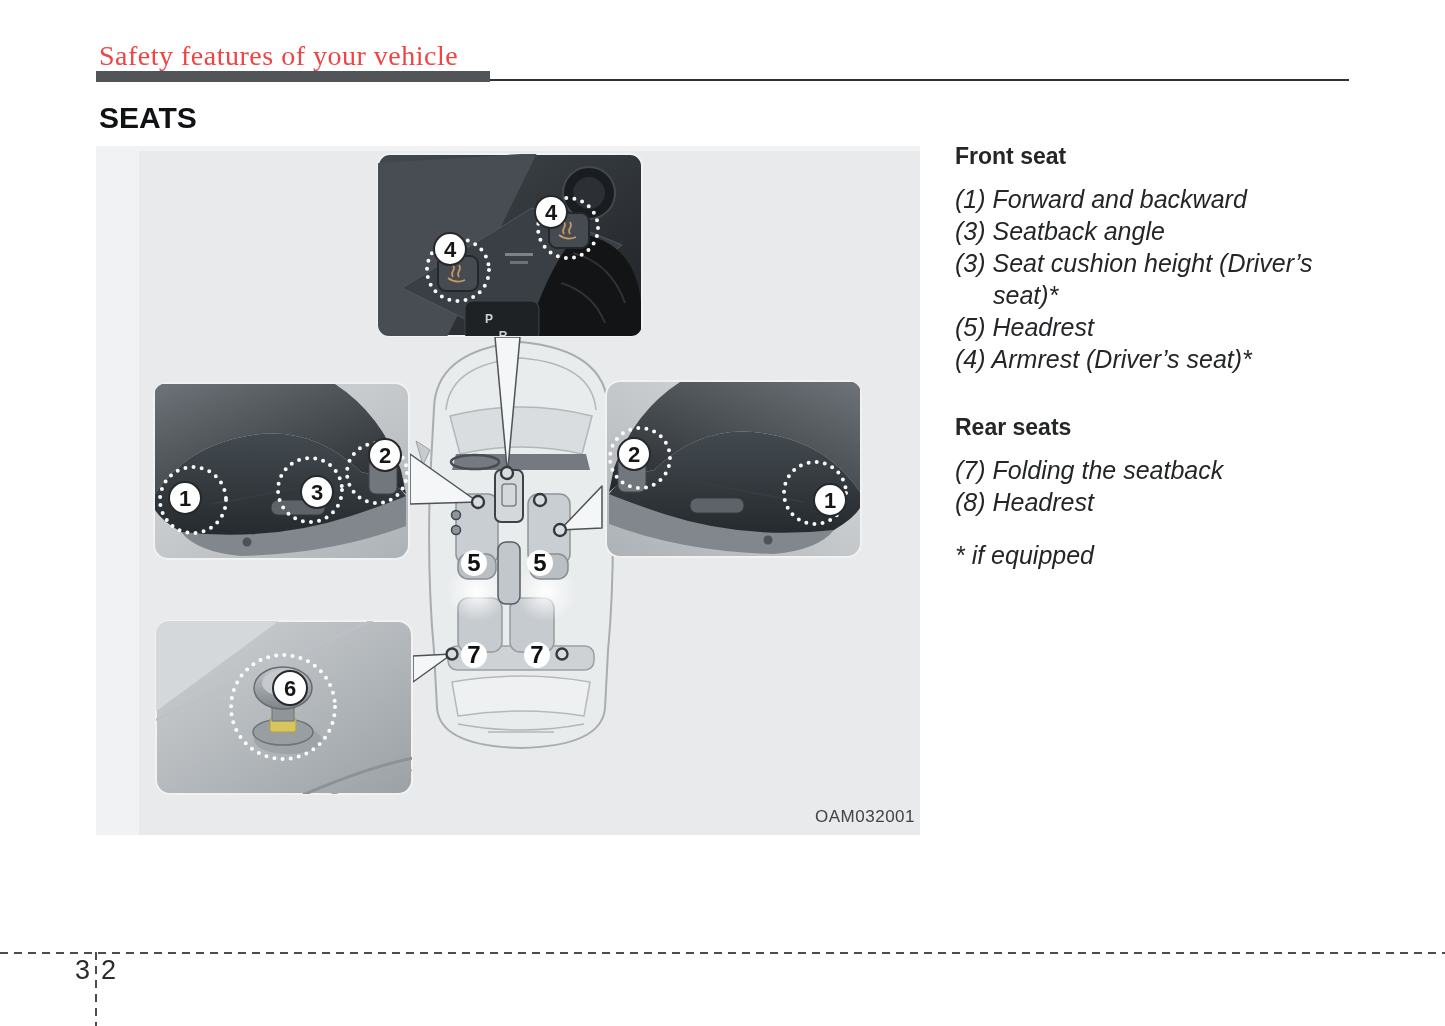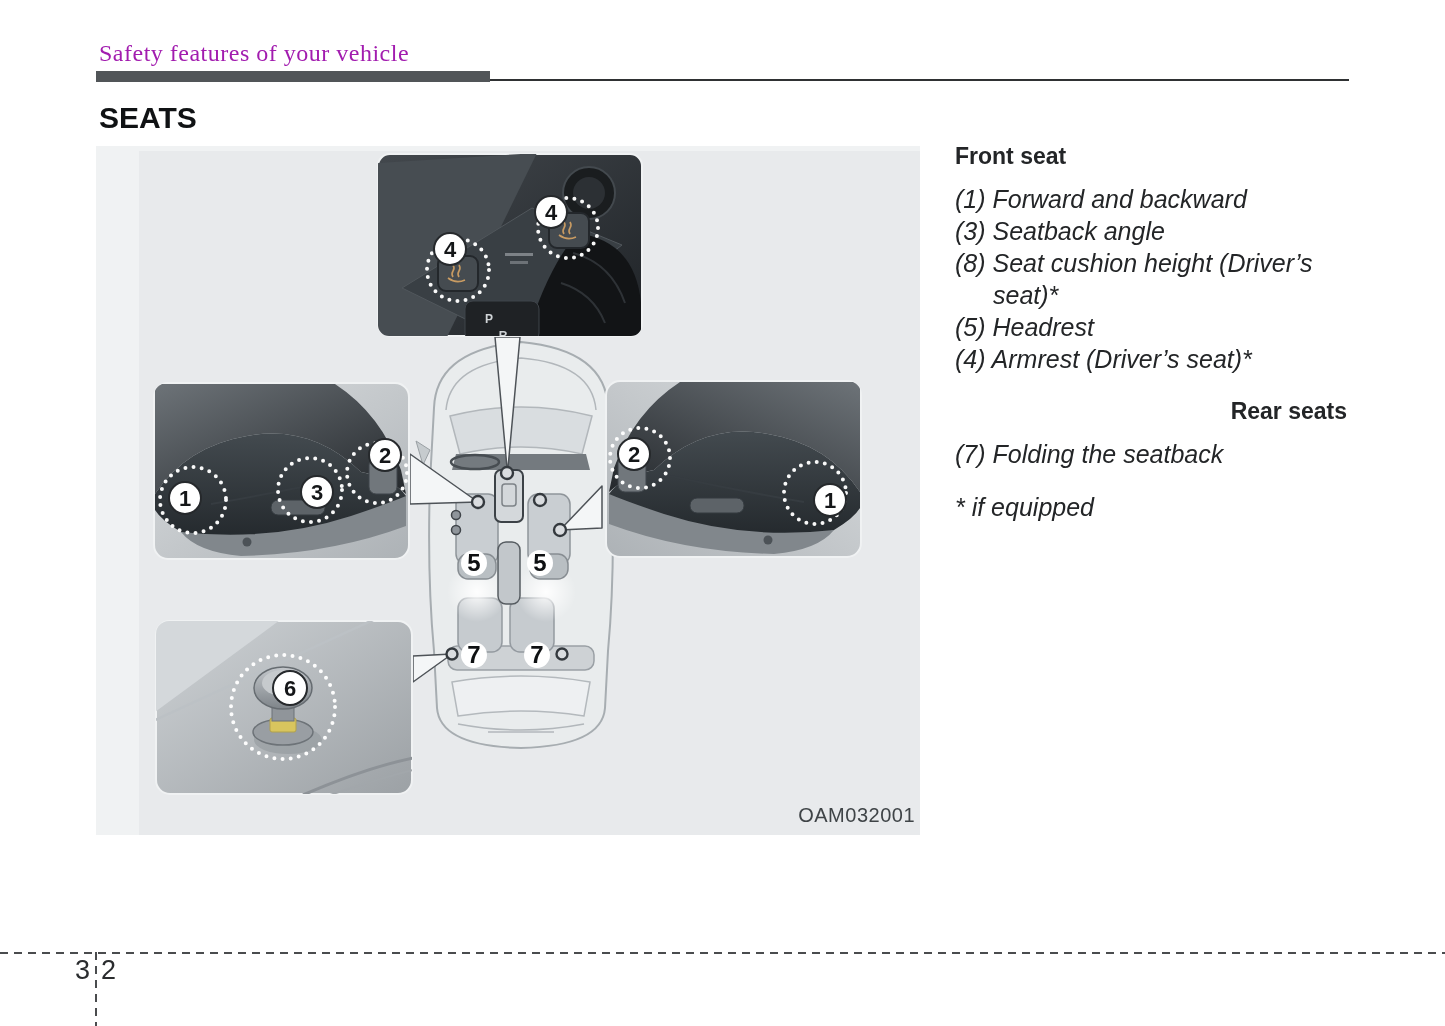--- a/index.html
+++ b/index.html
@@ -1,46 +1,46 @@
 <!DOCTYPE html>
 <html><head>
 <meta charset="utf-8">
 <style>
   html,body{margin:0;padding:0;background:#ffffff;}
   body{width:1445px;height:1026px;position:relative;overflow:hidden;
        font-family:"Liberation Sans",sans-serif;color:#1b1d1f;}
 
   
   .header-title{position:absolute;left:99px;top:40px;
-    font-family:"Liberation Serif",serif;font-size:24px;color:#a21caf;letter-spacing:.5px;}
+    font-family:"Liberation Serif",serif;font-size:28px;color:#ef4444;letter-spacing:.5px;}
   .header-bar{position:absolute;left:96px;top:71px;width:394px;height:11px;background:#515558;}
   .header-rule{position:absolute;left:490px;top:79px;width:859px;height:2px;background:#2f3133;}
 
   .page-title{position:absolute;left:99px;top:101px;font-size:30px;font-weight:bold;color:#101214;}
 
   
   .figure{position:absolute;left:96px;top:146px;width:824px;height:689px;background:#f0f2f3;}
   .figure svg{position:absolute;left:0;top:0;}
-  .figure-code{position:absolute;right:5px;bottom:8px;font-size:20px;color:#3f4447;letter-spacing:.5px;text-align:right;}
+  .figure-code{position:absolute;right:5px;bottom:8px;font-size:17px;color:#3f4447;letter-spacing:.5px;text-align:right;}
 
   .dotring{stroke:#ffffff;stroke-width:4;fill:none;stroke-linecap:round;stroke-dasharray:0 8.2;opacity:.97;}
   .badge{fill:#ffffff;stroke:#26292c;stroke-width:2;}
   .badge-num{font-family:"Liberation Sans",sans-serif;font-weight:bold;font-size:22px;fill:#141618;text-anchor:middle;}
   .chip{fill:#ffffff;}
   .chip-num{font-family:"Liberation Sans",sans-serif;font-weight:bold;font-size:24px;fill:#0e1012;text-anchor:middle;}
   .wedge{fill:#f4f6f7;stroke:#4e5358;stroke-width:1.5;stroke-linejoin:round;}
   .marker{fill:#d9dcdf;stroke:#34393e;stroke-width:2.4;}
   .bolt{fill:#8f959b;stroke:#3f4449;stroke-width:1.5;}
   .carline{fill:none;stroke:#b2b7bb;stroke-width:1.5;}
   .gear-letter{font-family:"Liberation Sans",sans-serif;font-weight:bold;font-size:12px;fill:#cfd3d6;text-anchor:middle;}
 
   
   .textcol{position:absolute;left:955px;top:143px;width:392px;}
   .textcol h2{margin:0 0 13px 0;font-size:23px;font-weight:bold;color:#232527;}
-  .textcol .group2{margin-top:23px;text-align:right;}
+  .textcol .group2{margin-top:39px;}
   .li{font-size:25px;line-height:32px;color:#232527;padding-left:38px;text-indent:-38px;font-style:italic;}
   .footnote{margin-top:23px;font-size:25px;color:#232527;font-style:italic;}
 
   
   .dash-h{position:absolute;left:0;top:952px;width:1445px;height:2px;
     background:repeating-linear-gradient(90deg,#4a4c4e 0 8px,transparent 8px 14px);}
   .dash-v{position:absolute;left:95px;top:952px;width:2px;height:74px;
     background:repeating-linear-gradient(180deg,#4a4c4e 0 8px,transparent 8px 14px);}
   .footer-chapter{position:absolute;left:68px;top:955px;width:22px;font-size:27px;color:#2a2c2e;text-align:right;}
   .footer-page{position:absolute;left:101px;top:955px;font-size:27px;color:#2a2c2e;}
@@ -272,24 +272,25 @@
       <text class="chip-num" x="441" y="517">7</text>
     </g>
   </svg>
   <div class="figure-code">OAM032001</div>
 </div>
 
 <div class="textcol">
   <h2>Front seat</h2>
   <div class="li">(1) Forward and backward</div>
   <div class="li">(3) Seatback angle</div>
-  <div class="li">(8) Seat cushion height (Driver’s seat)*</div>
+  <div class="li">(3) Seat cushion height (Driver’s seat)*</div>
   <div class="li">(5) Headrest</div>
   <div class="li">(4) Armrest (Driver’s seat)*</div>
   <h2 class="group2">Rear seats</h2>
   <div class="li">(7) Folding the seatback</div>
+  <div class="li">(8) Headrest</div>
   <div class="footnote">* if equipped</div>
 </div>
 
 <div class="dash-h"></div>
 <div class="dash-v"></div>
 <div class="footer-chapter">3</div>
 <div class="footer-page">2</div>
 
 </body></html>

